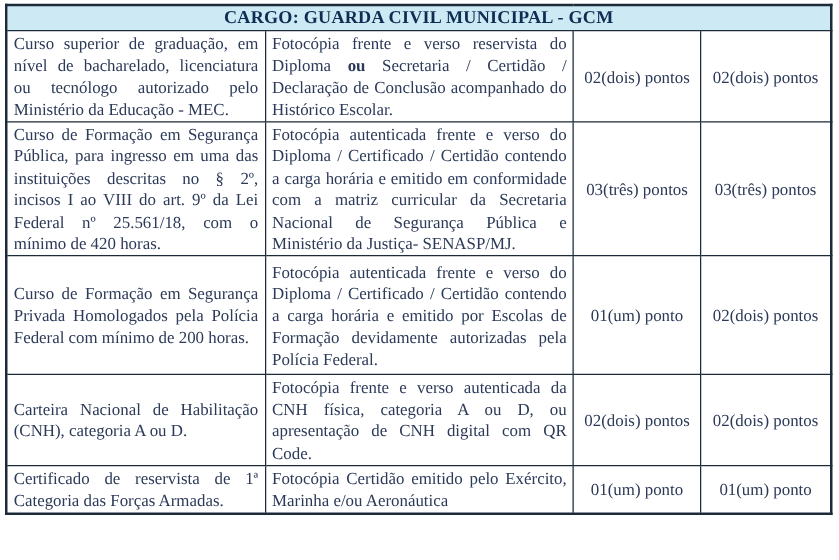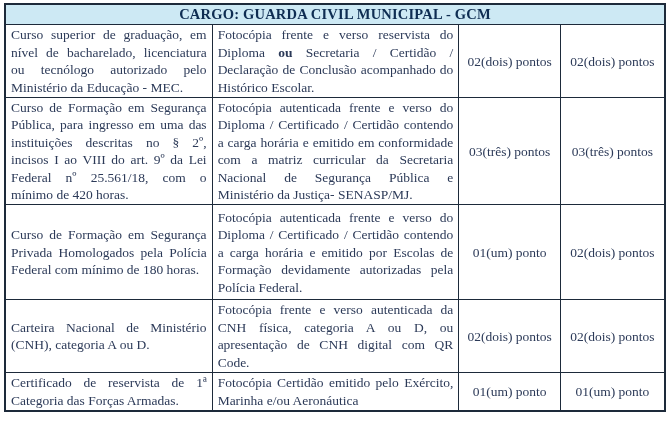--- a/index.html
+++ b/index.html
@@ -67,28 +67,28 @@
     </tr>
 
     <tr style="height:107px">
       <td class="body-text">Curso de Formação em Segurança Pública, para ingresso em uma das instituições descritas no § 2º, incisos I ao VIII do art. 9º da Lei Federal nº 25.561/18, com o mínimo de 420 horas.</td>
       <td class="body-text">Fotocópia autenticada frente e verso do Diploma / Certificado / Certidão contendo a carga horária e emitido em conformidade com a matriz curricular da Secretaria Nacional de Segurança Pública e Ministério da Justiça- SENASP/MJ.</td>
       <td class="points">03(três) pontos</td>
       <td class="points">03(três) pontos</td>
     </tr>
 
     <tr style="height:95px">
-      <td class="body-text">Curso de Formação em Segurança Privada Homologados pela Polícia Federal com mínimo de 180 horas.</td>
+      <td class="body-text">Curso de Formação em Segurança Privada Homologados pela Polícia Federal com mínimo de 200 horas.</td>
       <td class="body-text">Fotocópia autenticada frente e verso do Diploma / Certificado / Certidão contendo a carga horária e emitido por Escolas de Formação devidamente autorizadas pela Polícia Federal.</td>
       <td class="points">01(um) ponto</td>
       <td class="points">02(dois) pontos</td>
     </tr>
 
     <tr style="height:68px">
-      <td class="body-text">Carteira Nacional de Ministério (CNH), categoria A ou D.</td>
+      <td class="body-text">Carteira Nacional de Habilitação (CNH), categoria A ou D.</td>
       <td class="body-text">Fotocópia frente e verso autenticada da CNH física, categoria A ou D, ou apresentação de CNH digital com QR Code.</td>
       <td class="points">02(dois) pontos</td>
       <td class="points">02(dois) pontos</td>
     </tr>
 
     <tr style="height:30px">
       <td class="body-text">Certificado de reservista de 1ª Categoria das Forças Armadas.</td>
       <td class="body-text">Fotocópia Certidão emitido pelo Exército, Marinha e/ou Aeronáutica</td>
       <td class="points">01(um) ponto</td>
       <td class="points">01(um) ponto</td>

